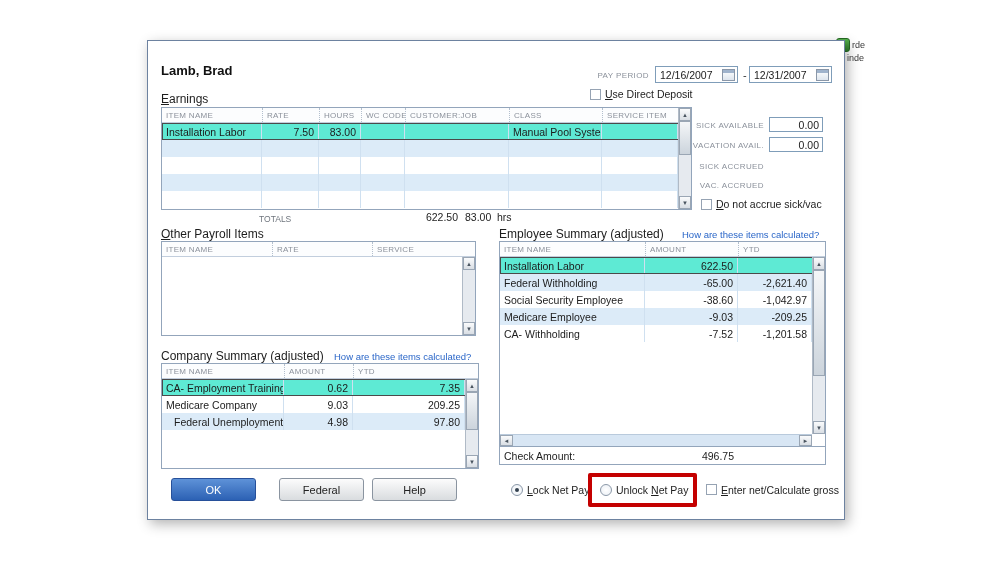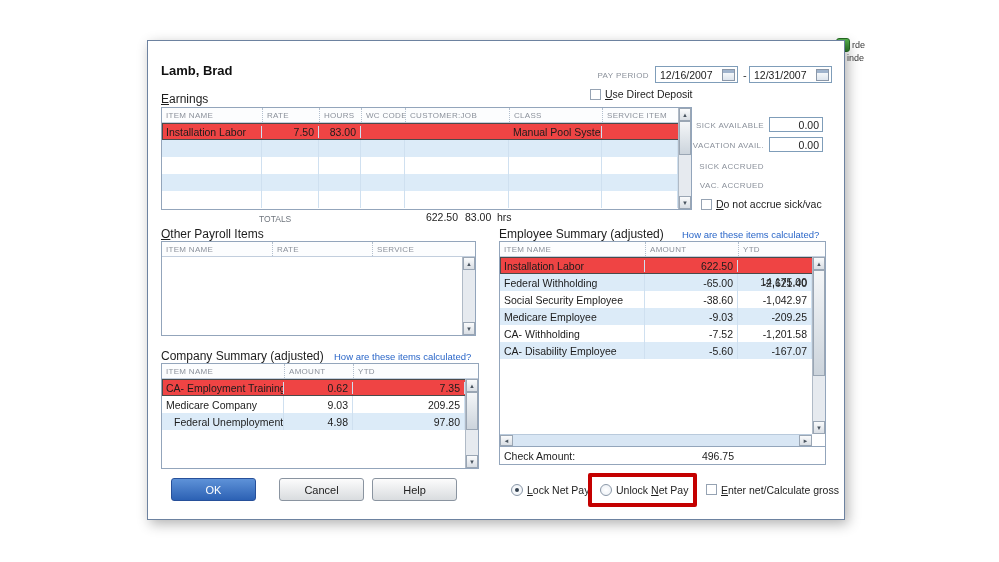--- a/index.html
+++ b/index.html
@@ -51,21 +51,21 @@
   .valfield { position:absolute; width:54px; height:15px; background:#fff; border:1px solid #7f9db9; font-size:10.5px; text-align:right; padding:1px 3px 0 0; }
 
   
   .grid { position:absolute; background:#fff; border:1px solid #93a5bb; overflow:hidden; }
   .ghead { display:flex; height:15px; background:#fcfdfe; border-bottom:1px solid #c2cedd; }
   .ghead .gc { font-size:8px; color:#8b919b; letter-spacing:.3px; display:flex; align-items:center; padding-left:4px; border-left:1px dotted #b3bfcd; overflow:hidden; white-space:nowrap; }
   .ghead .gc:first-child { border-left:none; }
   .grow { display:flex; height:17px; background:#fff; }
   .grow .gc { font-size:10.5px; display:flex; align-items:center; padding:0 4px; border-right:1px solid #cfe0f0; overflow:hidden; white-space:nowrap; }
   .grow.alt { background:#dcebf8; }
-  .grow.selrow { outline:1px solid #4a4a4a; outline-offset:-1px; background:#ef4444;align-items:center; }
+  .grow.selrow { outline:1px solid #4a4a4a; outline-offset:-1px; background:#5eead4; }
   .gc.num { justify-content:flex-end; }
 
   
   .vsb { position:absolute; right:0; width:13px; background:#e6eaef; border-left:1px solid #b0bac6; display:flex; flex-direction:column; }
   .sbtn { width:12px; height:13px; flex:none; background:linear-gradient(#fafbfc,#d9dee4); border:1px solid #9aa6b4; color:#49545f; font-size:6px; display:flex; align-items:center; justify-content:center; }
   .strack { flex:1; position:relative; }
   .sthumb { position:absolute; left:0; top:0; width:12px; height:45%; background:linear-gradient(#f4f6f8,#ccd4dc); border:1px solid #9aa6b4; }
   .hsb { position:absolute; left:0; height:12px; background:#d8e6f4; border-top:1px solid #b9cadc; display:flex; justify-content:space-between; }
   .hbtn { width:13px; height:11px; background:linear-gradient(#fafbfc,#d9dee4); border:1px solid #9aa6b4; color:#49545f; font-size:6px; display:flex; align-items:center; justify-content:center; }
 
@@ -231,25 +231,20 @@
     <div class="grow alt">
       <div class="gc" style="width:145px;">Medicare Employee</div>
       <div class="gc num" style="width:93px;">-9.03</div>
       <div class="gc num" style="width:74px;">-209.25</div>
     </div>
     <div class="grow">
       <div class="gc" style="width:145px;">CA- Withholding</div>
       <div class="gc num" style="width:93px;">-7.52</div>
       <div class="gc num" style="width:74px;">-1,201.58</div>
     </div>
-    <div class="grow alt">
-      <div class="gc" style="width:145px;">CA- Disability Employee</div>
-      <div class="gc num" style="width:93px;">-5.60</div>
-      <div class="gc num" style="width:74px;">-167.07</div>
-    </div>
     <div class="hsb" style="right:13px; bottom:18px;">
       <div class="hbtn">◄</div>
       <div class="hbtn">►</div>
     </div>
     <div class="vsb" style="top:15px; bottom:30px;">
       <div class="sbtn">▲</div>
       <div class="strack">
           <div class="sthumb" style="height:70%;"></div>
         </div>
       <div class="sbtn">▼</div>
@@ -286,21 +281,21 @@
     <div class="vsb" style="top:15px; bottom:0;">
       <div class="sbtn">▲</div>
       <div class="strack">
           <div class="sthumb" style="height:60%;"></div>
         </div>
       <div class="sbtn">▼</div>
     </div>
   </div>
 
   <div class="btn primary" style="left:23px; top:437px;">OK</div>
-  <div class="btn" style="left:131px; top:437px;">Cancel</div>
+  <div class="btn" style="left:131px; top:437px;">Federal</div>
   <div class="btn" style="left:224px; top:437px;">Help</div>
 
   <div class="radio sel" style="left:363px; top:443px;"></div>
   <div class="ctl-lbl mn" style="left:379px; top:443px;">Lock Net Pay</div>
 
   <div class="radio" style="left:452px; top:443px;"></div>
   <div class="ctl-lbl" style="left:468px; top:443px;"><span>Unlock</span> <span class="mn">Net Pay</span></div>
 
   <div class="checkbox" style="left:558px; top:443px;"></div>
   <div class="ctl-lbl mn" style="left:573px; top:443px;">Enter net/Calculate gross</div>

